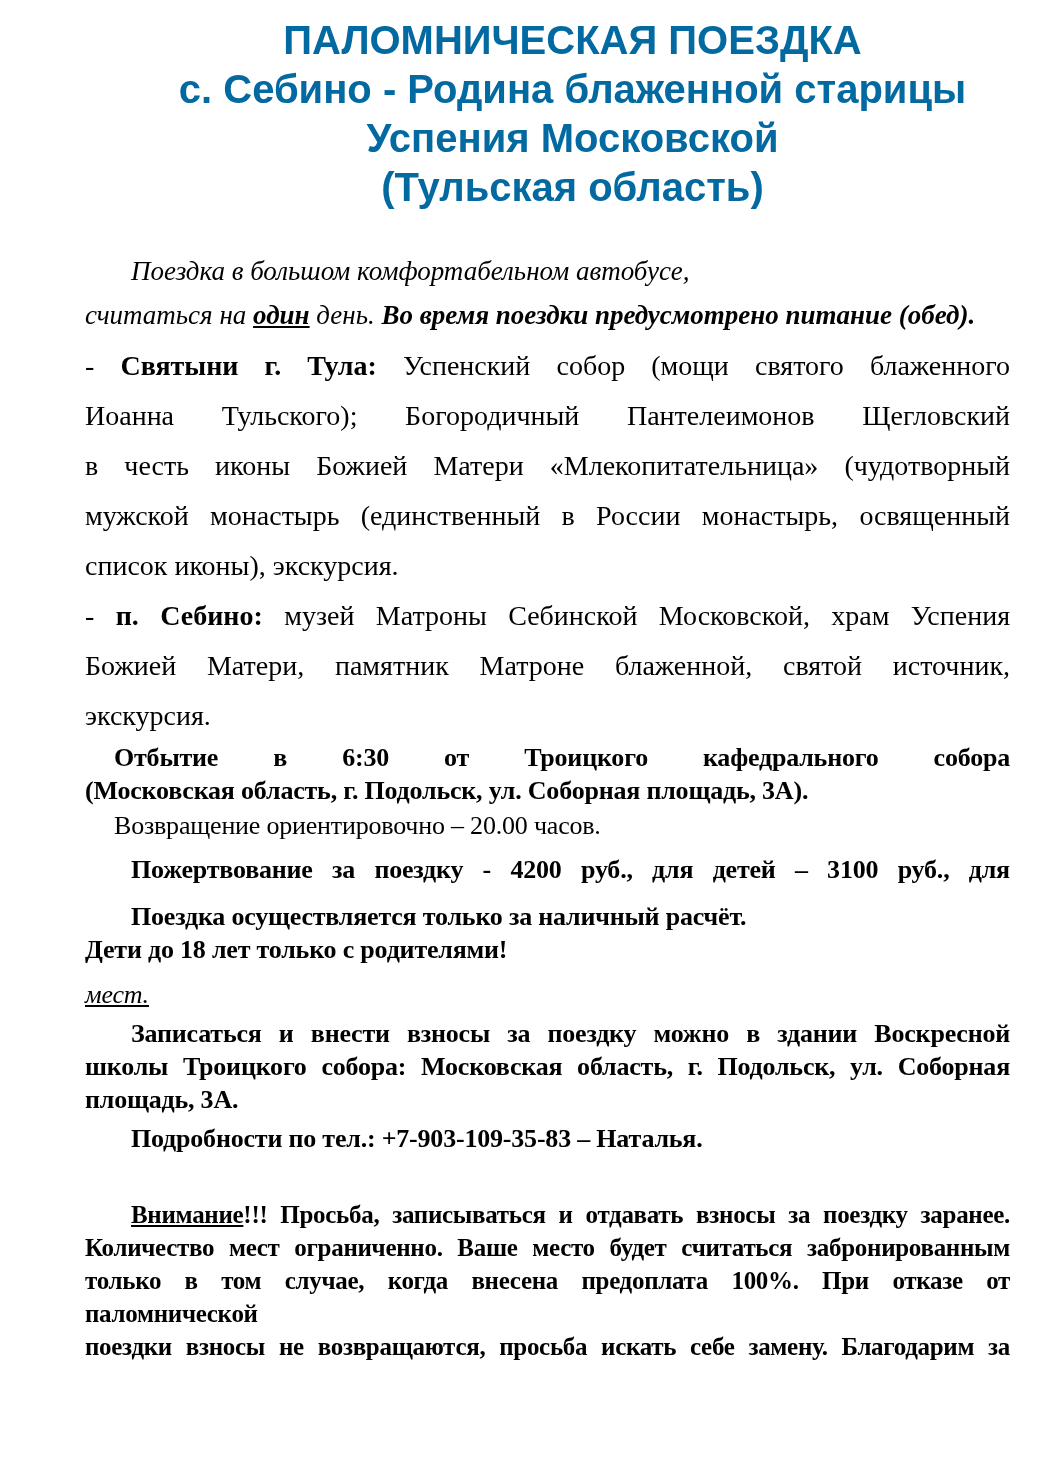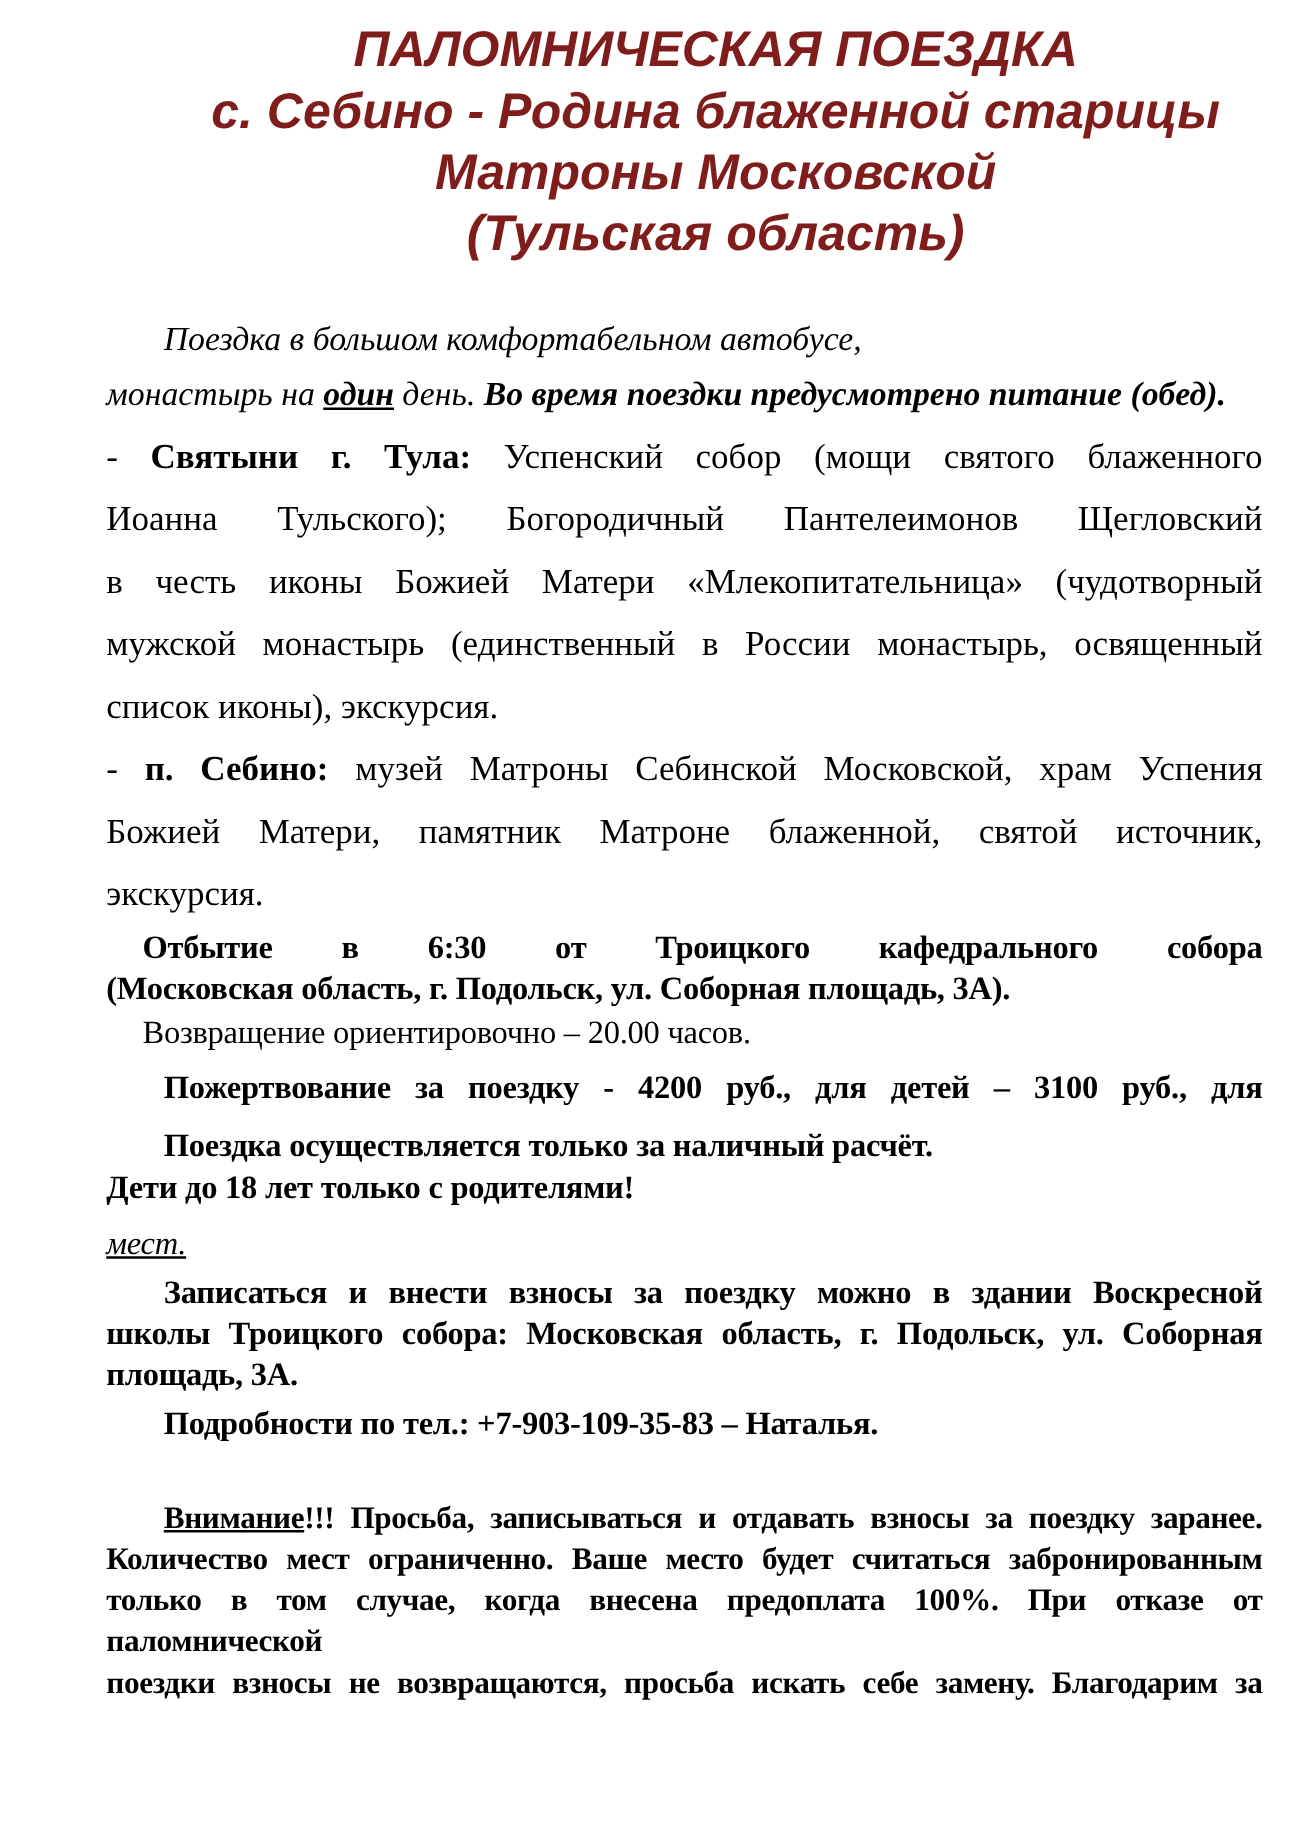--- a/index.html
+++ b/index.html
@@ -73,31 +73,31 @@
     margin-top: 43px;
     font-size: 25px;
     letter-spacing: -0.3px;
   }
 </style>
 </head>
 <body>
 
 <div class="page">
 
-  <header class="title" style="color: #7f1d1d; font-style: italic;">
+  <header class="title" style="color: #0369a1;">
     <div>ПАЛОМНИЧЕСКАЯ ПОЕЗДКА</div>
     <div>с. Себино - Родина блаженной старицы</div>
-    <div>Матроны Московской</div>
+    <div>Успения Московской</div>
     <div>(Тульская область)</div>
   </header>
 
   <section class="intro">
     <div class="line ind">Поездка в большом комфортабельном автобусе,</div>
     <div class="line">
-      <span>монастырь на</span>
+      <span>считаться на</span>
       <span class="b u">один</span>
       <span>день.</span>
       <span class="b">Во время поездки предусмотрено питание (обед).</span>
     </div>
   </section>
 
   <section class="bullets bullet-first">
     <div class="line stretch">
       <span>-</span>
       <span class="b">Святыни г. Тула:</span>

